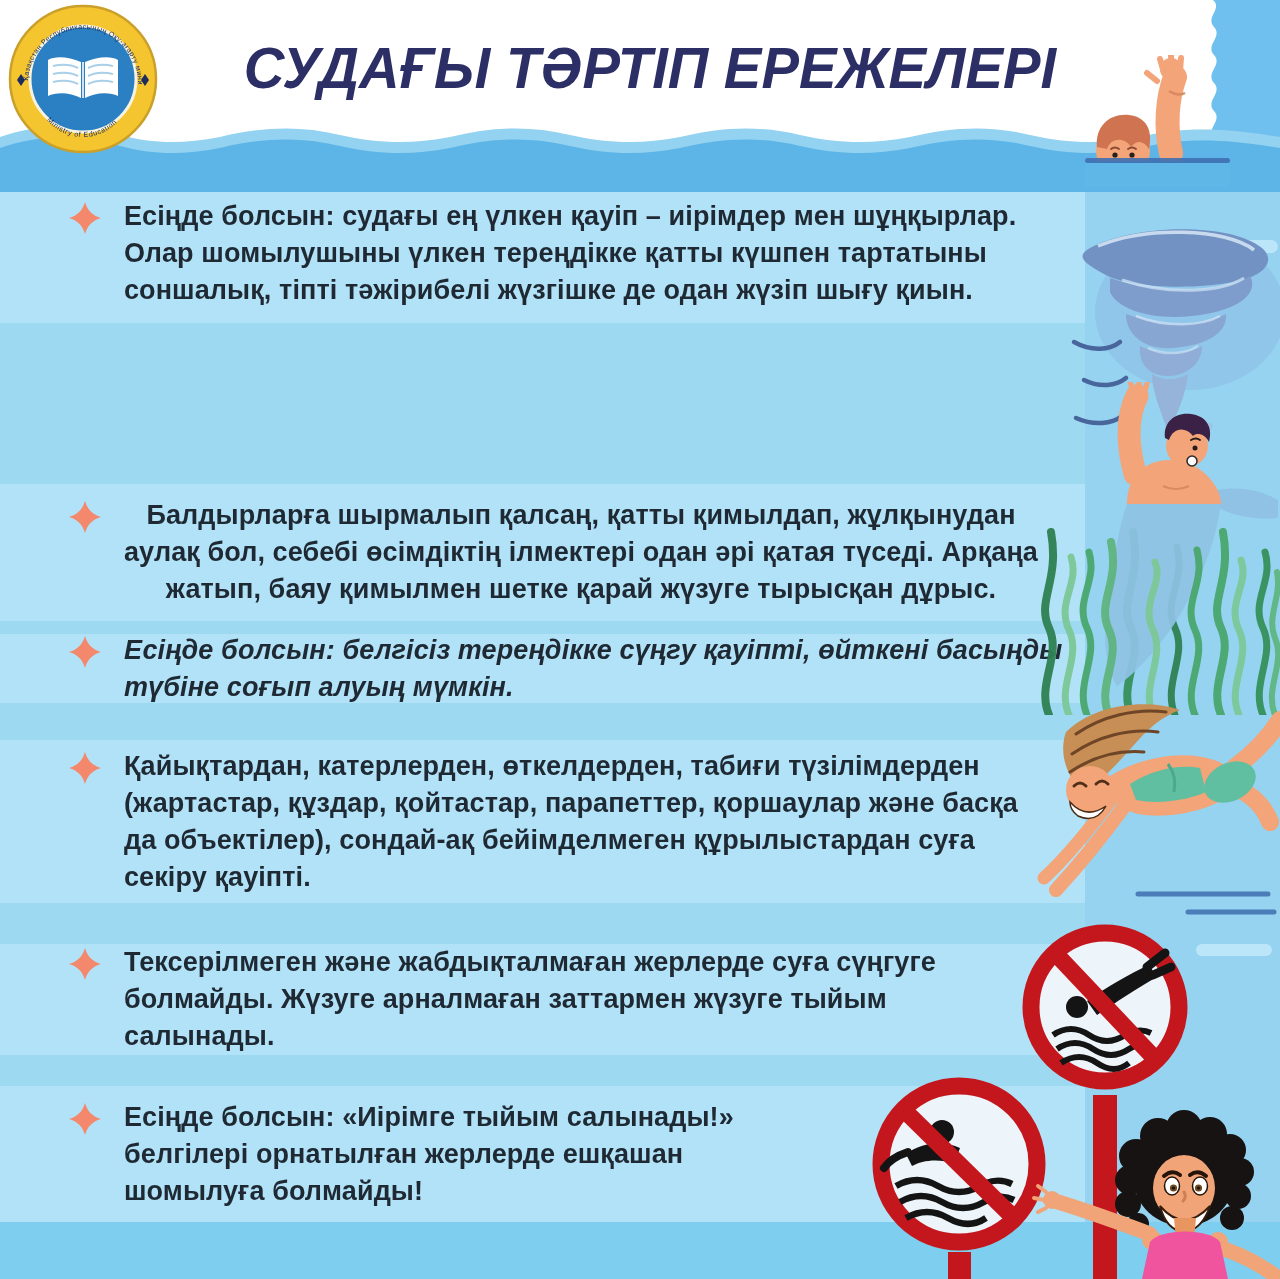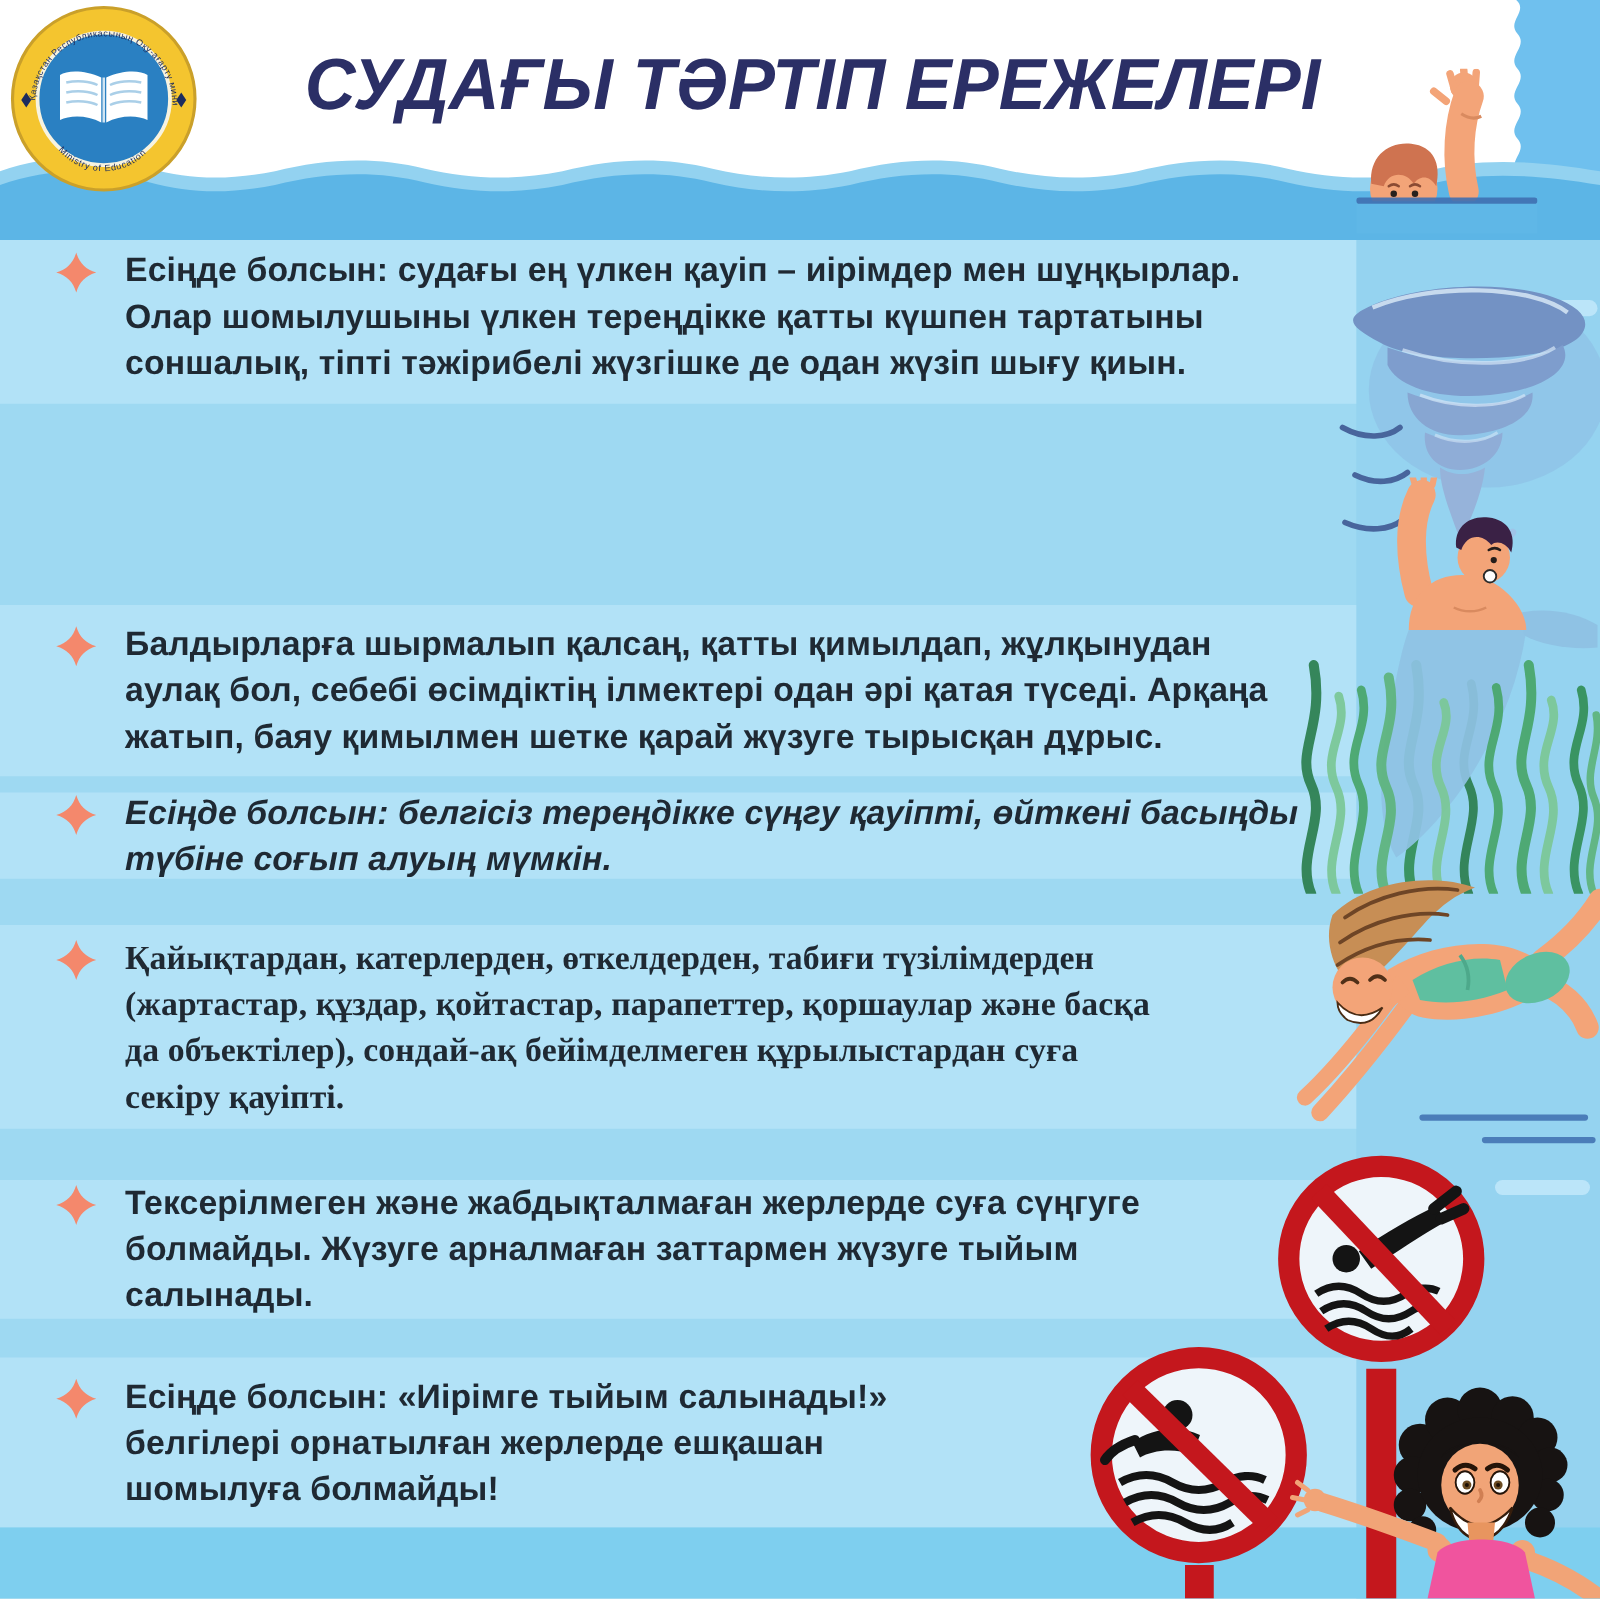--- a/index.html
+++ b/index.html
@@ -17,21 +17,21 @@
     font-size:58px;font-style:italic;font-weight:700;color:#2b2f66;z-index:2;
     transform:scaleX(.97);transform-origin:center;letter-spacing:0;
   }
   .corner-ribbon{position:absolute;left:1185px;top:0;z-index:2;}
   .wave{position:absolute;left:0;top:112px;z-index:2;}
   
   .water-column{position:absolute;left:1085px;top:168px;width:195px;height:1111px;background:#95d3f0;z-index:0;}
   .bottom-strip{position:absolute;left:0;top:1222px;width:1280px;height:57px;background:#7ecfef;z-index:1;}
   
   .band{position:absolute;left:0;width:1085px;background:#b2e2f7;display:flex;align-items:center;
-    padding-left:44px;box-sizing:border-box;z-index:1;}
+    padding-left:68px;box-sizing:border-box;z-index:1;}
   .row{display:flex;align-items:flex-start;gap:22px;}
   .bullet{flex:0 0 auto;margin-top:3px;}
   .rule-text{margin:0;white-space:pre-line;font-weight:700;font-size:27px;line-height:37px;
     color:#1f2933;letter-spacing:.1px;}
   
   .ill{position:absolute;}
   .cloud{position:absolute;background:#c2e8fa;border-radius:20px;opacity:.85;z-index:1;}
   .z2{z-index:2;} .z3{z-index:3;} .z4{z-index:4;}
 </style>
 </head>
@@ -86,40 +86,40 @@
   <div class="band" style="top:183px;height:140px;">
     <div class="row">
       <svg class="bullet" width="34" height="34" viewBox="0 0 34 34">
           <path d="M17 1 C19.5 9.5 24.5 14.5 33 17 C24.5 19.5 19.5 24.5 17 33 C14.5 24.5 9.5 19.5 1 17 C9.5 14.5 14.5 9.5 17 1 Z" fill="#f4886c"></path>
         </svg>
       <p class="rule-text">Есіңде болсын: судағы ең үлкен қауіп – иірімдер мен шұңқырлар.
 Олар шомылушыны үлкен тереңдікке қатты күшпен тартатыны
 соншалық, тіпті тәжірибелі жүзгішке де одан жүзіп шығу қиын.</p>
     </div>
   </div>
-  <div class="band" style="top:484px;height:137px;">
+  <div class="band" style="top:484px;height:137px;text-align:center;">
     <div class="row">
       <svg class="bullet" width="34" height="34" viewBox="0 0 34 34">
           <path d="M17 1 C19.5 9.5 24.5 14.5 33 17 C24.5 19.5 19.5 24.5 17 33 C14.5 24.5 9.5 19.5 1 17 C9.5 14.5 14.5 9.5 17 1 Z" fill="#f4886c"></path>
         </svg>
       <p class="rule-text">Балдырларға шырмалып қалсаң, қатты қимылдап, жұлқынудан
 аулақ бол, себебі өсімдіктің ілмектері одан әрі қатая түседі. Арқаңа
 жатып, баяу қимылмен шетке қарай жүзуге тырысқан дұрыс.</p>
     </div>
   </div>
   <div class="band" style="top:634px;height:69px;font-style:italic;">
     <div class="row">
       <svg class="bullet" width="34" height="34" viewBox="0 0 34 34">
           <path d="M17 1 C19.5 9.5 24.5 14.5 33 17 C24.5 19.5 19.5 24.5 17 33 C14.5 24.5 9.5 19.5 1 17 C9.5 14.5 14.5 9.5 17 1 Z" fill="#f4886c"></path>
         </svg>
       <p class="rule-text">Есіңде болсын: белгісіз тереңдікке сүңгу қауіпті, өйткені басыңды
 түбіне соғып алуың мүмкін.</p>
     </div>
   </div>
-  <div class="band" style="top:740px;height:163px;font-family:Liberation Serif, serif;">
+  <div class="band" style="top:740px;height:163px;">
     <div class="row">
       <svg class="bullet" width="34" height="34" viewBox="0 0 34 34">
           <path d="M17 1 C19.5 9.5 24.5 14.5 33 17 C24.5 19.5 19.5 24.5 17 33 C14.5 24.5 9.5 19.5 1 17 C9.5 14.5 14.5 9.5 17 1 Z" fill="#f4886c"></path>
         </svg>
       <p class="rule-text">Қайықтардан, катерлерден, өткелдерден, табиғи түзілімдерден
 (жартастар, құздар, қойтастар, парапеттер, қоршаулар және басқа
 да объектілер), сондай-ақ бейімделмеген құрылыстардан суға
 секіру қауіпті.</p>
     </div>
   </div>

